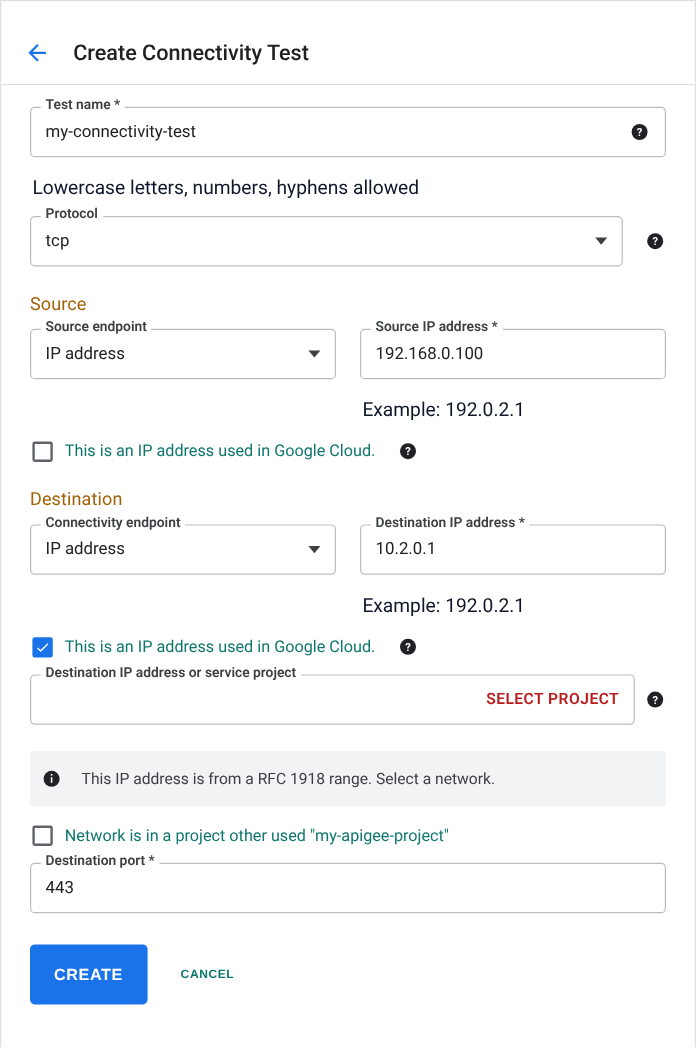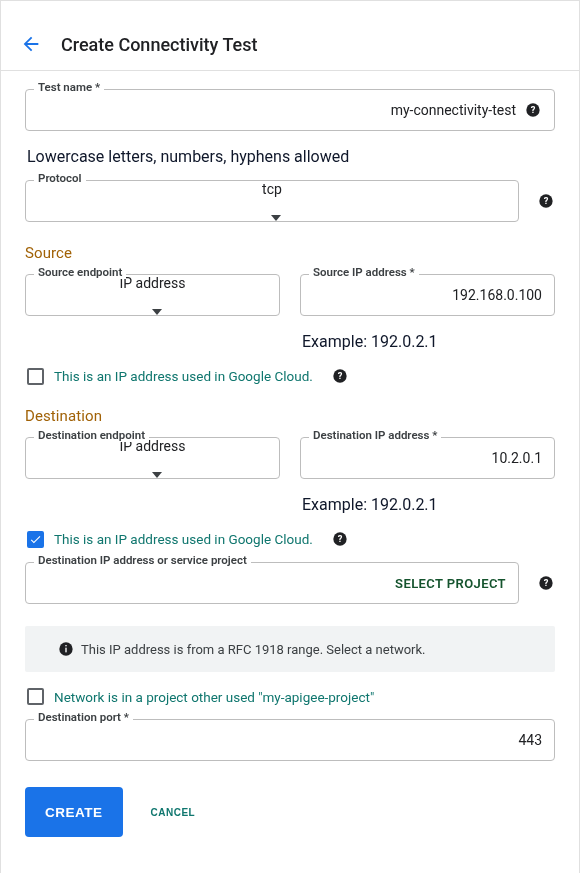--- a/index.html
+++ b/index.html
@@ -46,23 +46,22 @@
     margin-bottom: 8px;
   }
   .field-outline {
     position: relative;
     border: 1px solid #bdbdbd;
     border-radius: 4px;
     display: flex;
     align-items: center;
     height: 42px;
     padding: 0 12px;
-    text-align: right;
-  }
-  .field-outline.select { cursor: pointer; flex-direction: column; }
+  }
+  .field-outline.select { cursor: pointer; }
   .field-label {
     position: absolute;
     top: -8px;
     left: 8px;
     background: #fff;
     padding: 0 4px;
     font-size: 11.5px;
     font-weight: 600;
     color: #3c4043;
     line-height: 1;
@@ -136,43 +135,42 @@
   }
   .checkbox.checked {
     background: #1a73e8;
     border-color: #1a73e8;
   }
   .checkbox.checked svg { display: block; }
   .checkbox svg { display: none; }
   .select-project-row {
     display: flex;
     align-items: center;
-    gap: 10px;
     margin-top: 14px;
   }
   .select-project-field {
     flex: 1;
     position: relative;
   }
   .select-project-btn {
     font-size: 13px;
     font-weight: 600;
-    color: #14532d;
+    color: #b91c1c;
     letter-spacing: 0.4px;
     cursor: pointer;
     margin-left: 20px;
   }
   .info-banner {
     background: #f1f3f4;
     border-radius: 2px;
-    padding: 14px 32px;
+    padding: 14px 9px;
     margin-top: 22px;
     display: flex;
     align-items: center;
-    gap: 6px;
+    gap: 16px;
     font-size: 13px;
     color: #3c4043;
   }
   .info-icon {
     width: 18px; height: 18px;
     display: inline-flex; align-items:center; justify-content:center;
     flex-shrink:0;
   }
   .buttons {
     display: flex;
@@ -287,21 +285,21 @@
             <text x="12" y="17" text-anchor="middle" font-size="14" font-weight="700" fill="#fff">?</text>
           </svg>
       </span>
     </div>
 
     <div class="section-title">Destination</div>
     <div class="two-col">
       <div class="col">
         <div class="field-wrap">
           <div class="field-outline select">
-            <span class="field-label">Destination endpoint</span>
+            <span class="field-label">Connectivity endpoint</span>
             <span class="field-value">IP address</span>
             <span class="dropdown-arrow"></span>
           </div>
         </div>
       </div>
       <div class="col">
         <div class="field-wrap">
           <div class="field-outline">
             <span class="field-label">Destination IP address *</span>
             <span class="field-value">10.2.0.1</span>

